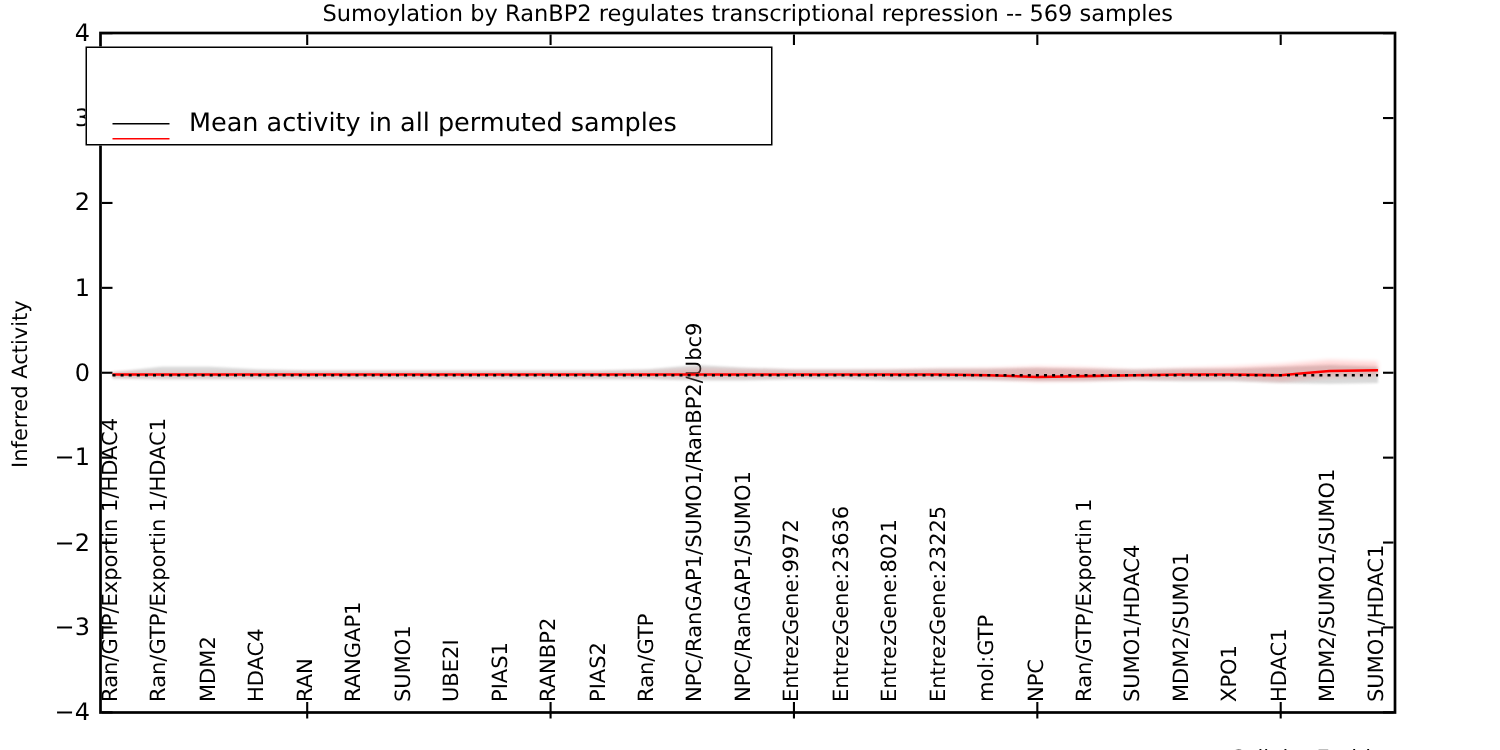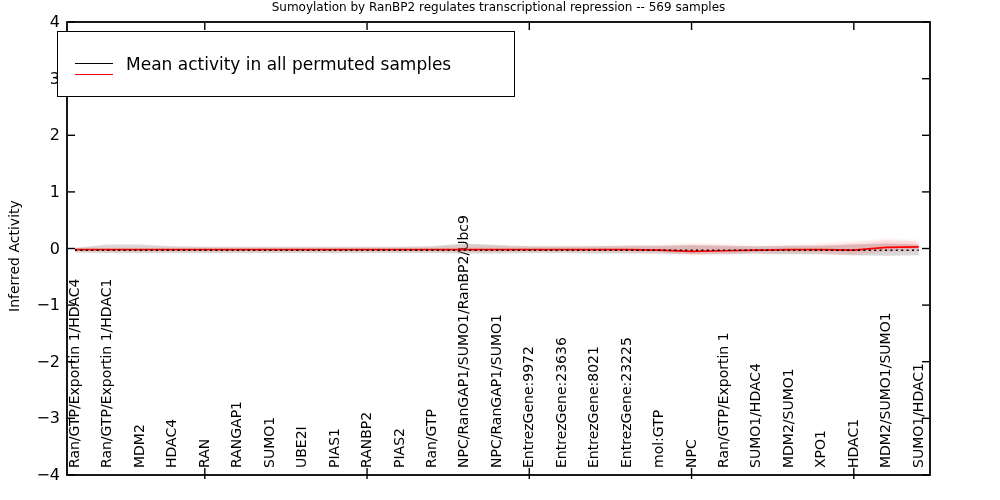--- a/index.html
+++ b/index.html
@@ -1,32 +1,32 @@
 <!DOCTYPE html>
 <html><head>
 <meta charset="utf-8">
 <style>
   html,body{margin:0;padding:0;background:#fff;}
   .fig{position:relative;width:1000px;height:500px;background:#ffffff;
        font-family:"DejaVu Sans","Liberation Sans",sans-serif;color:#000;overflow:hidden;}
   .title{position:absolute;left:67px;top:0;width:863px;text-align:center;
-         font-size:12px;white-space:nowrap;z-index:1;}
+         font-size:15px;white-space:nowrap;z-index:1;}
   .ylabel{position:absolute;left:6px;top:312px;transform:rotate(-90deg);
           transform-origin:0 0;font-size:14px;white-space:nowrap;z-index:1;}
   .xlabel{position:absolute;left:67px;top:479px;width:863px;text-align:right;
           font-size:14px;z-index:1;margin-top:19px;}
   #yticklabels{position:absolute;left:0;top:0;width:60px;height:500px;z-index:1;}
   .ytl{position:absolute;left:0;width:60px;text-align:right;font-size:16px;line-height:20px;}
   #xcatlabels{position:absolute;left:0;top:0;width:1000px;height:500px;z-index:1;}
   .xcl{position:absolute;white-space:nowrap;font-size:14px;line-height:15px;
        transform:rotate(-90deg);transform-origin:0 0;}
   #plot{position:absolute;left:0;top:0;z-index:2;pointer-events:none;}
   .legend{position:absolute;left:57px;top:31px;width:458px;height:66px;box-sizing:border-box;
           background:#fff;border:1.8px solid #000;z-index:3;display:flex;flex-direction:column;
-          justify-content:center;padding:3px 0;}
+          justify-content:flex-end;padding:3px 0;}
   .lrow{display:flex;align-items:center;padding-left:17px;}
   .lline{width:38px;height:0;border-top:1.8px solid #000;flex:none;}
   .ltext{font-size:17px;margin-left:13px;white-space:nowrap;}
 </style>
 </head>
 <body>
 
 <div class="fig">
   <div class="title">Sumoylation by RanBP2 regulates transcriptional repression -- 569 samples</div>
   <div class="ylabel">Inferred Activity</div>

